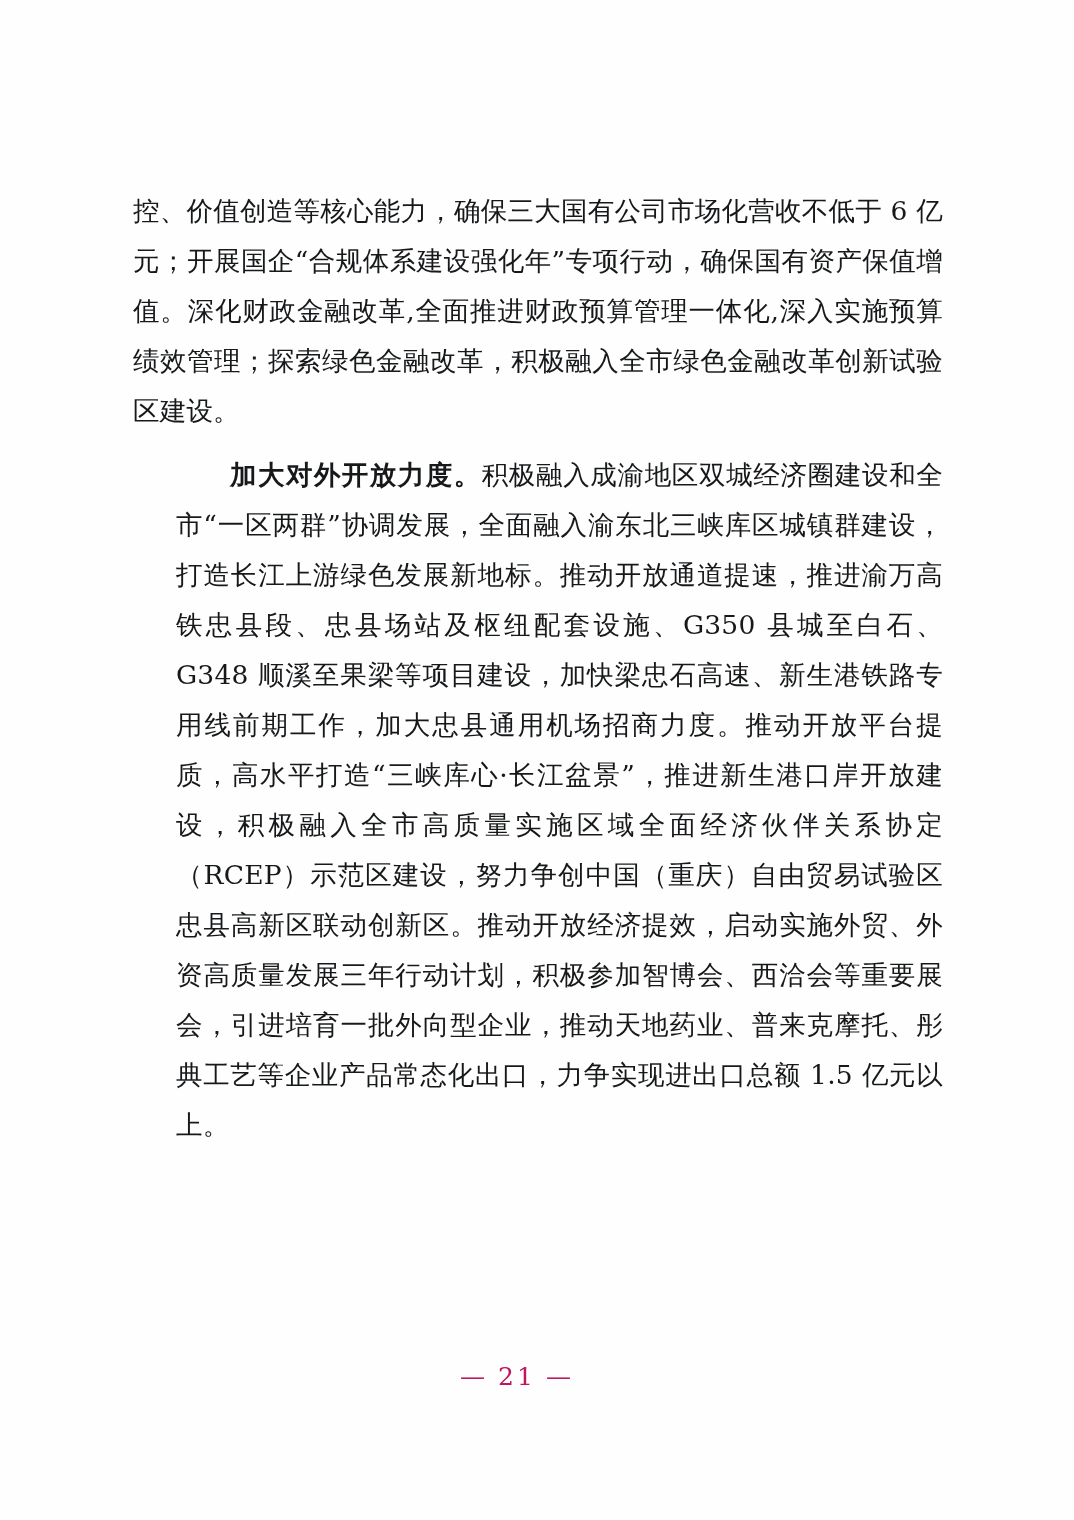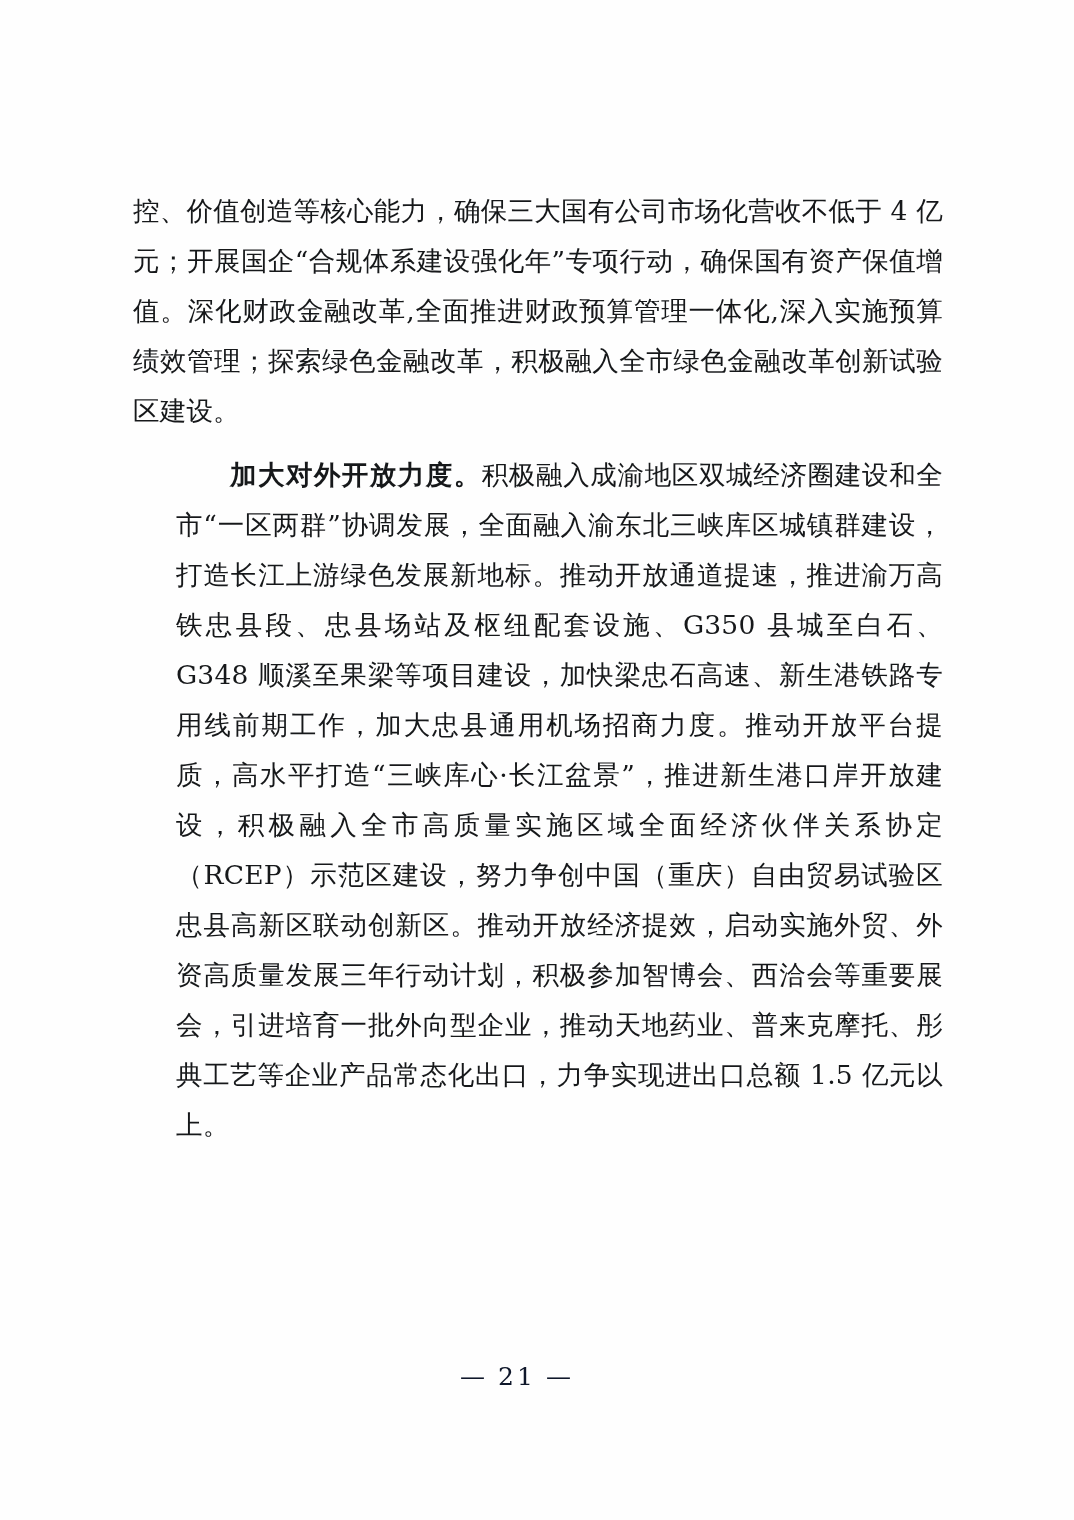--- a/index.html
+++ b/index.html
@@ -50,33 +50,33 @@
   .footer {
     position: absolute;
     left: 0;
     top: 1362px;
     width: 1074px;
     text-align: center;
     padding-right: 40px;
     box-sizing: border-box;
     font-size: 25px;
     letter-spacing: 3px;
-    color: #0f172a;
+    color: #be185d;
   }
   .footer .pgnum { margin: 0 10px; }
 </style>
 </head>
 <body>
 
 <div class="page">
 
   <div class="content">
 
     <p class="para">
-      <span>控、价值创造等核心能力，确保三大国有公司市场化营收不低于 4 亿元；开展国企“合规体系建设强化年”专项行动，确保国有资产保值增值。深化财政金融改革,全面推进财政预算管理一体化,深入实施预算绩效管理；探索绿色金融改革，积极融入全市绿色金融改革创新试验区建设。</span>
+      <span>控、价值创造等核心能力，确保三大国有公司市场化营收不低于 6 亿元；开展国企“合规体系建设强化年”专项行动，确保国有资产保值增值。深化财政金融改革,全面推进财政预算管理一体化,深入实施预算绩效管理；探索绿色金融改革，积极融入全市绿色金融改革创新试验区建设。</span>
     </p>
 
     <div class="spacer-sm"></div>
 
     <p class="para indent">
       <span class="lead">加大对外开放力度。</span><span>积极融入成渝地区双城经济圈建设和全市“一区两群”协调发展，全面融入渝东北三峡库区城镇群建设，打造长江上游绿色发展新地标。推动开放通道提速，推进渝万高铁忠县段、忠县场站及枢纽配套设施、G350 县城至白石、G348 顺溪至果梁等项目建设，加快梁忠石高速、新生港铁路专用线前期工作，加大忠县通用机场招商力度。推动开放平台提质，高水平打造“三峡库心·长江盆景”，推进新生港口岸开放建设，积极融入全市高质量实施区域全面经济伙伴关系协定（RCEP）示范区建设，努力争创中国（重庆）自由贸易试验区忠县高新区联动创新区。推动开放经济提效，启动实施外贸、外资高质量发展三年行动计划，积极参加智博会、西洽会等重要展会，引进培育一批外向型企业，推动天地药业、普来克摩托、彤典工艺等企业产品常态化出口，力争实现进出口总额 1.5 亿元以上。</span>
     </p>
 
     <div class="spacer-sm"></div>
 

